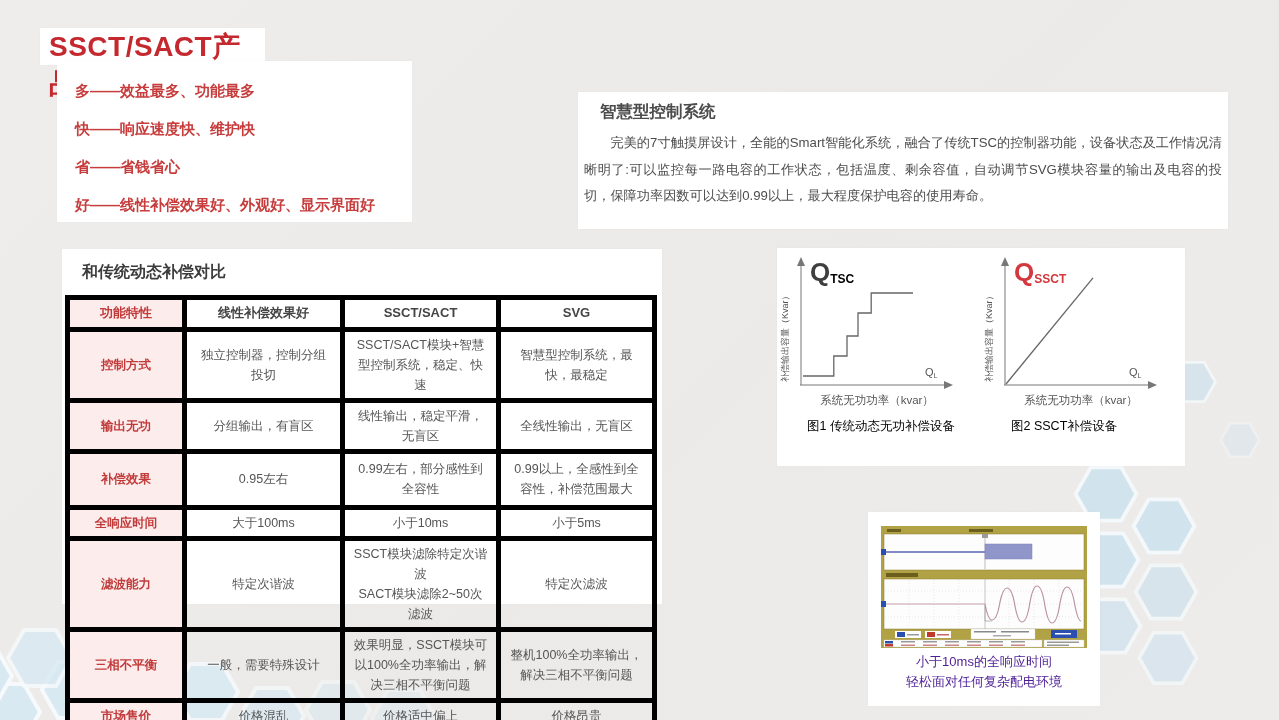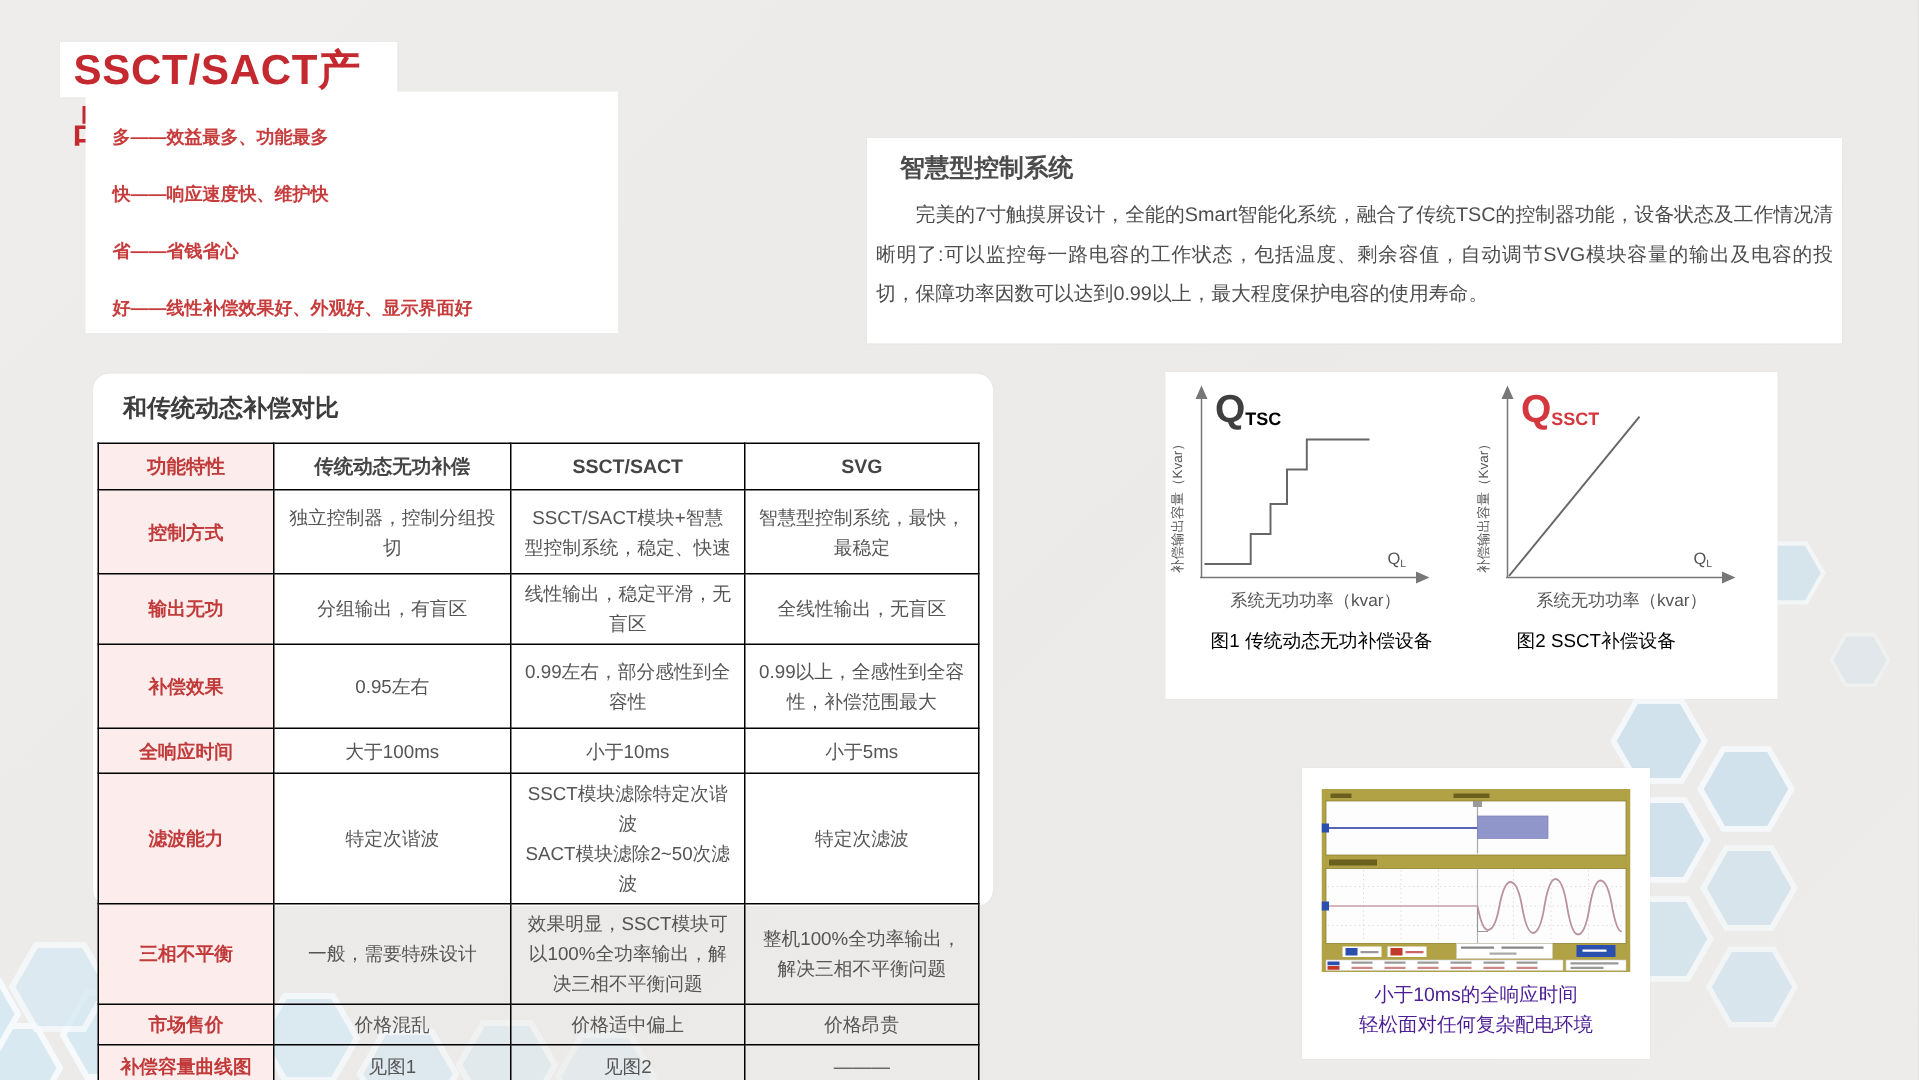--- a/index.html
+++ b/index.html
@@ -8,33 +8,33 @@
     background:linear-gradient(135deg,#eeedeb 0%,#ebeae8 55%,#edecea 100%);
     font-family:"Liberation Sans","DejaVu Sans",sans-serif;
   }
   .bg-hex{position:absolute;left:0;top:0;width:1279px;height:720px;z-index:0;pointer-events:none;}
   .panel{position:absolute;background:#ffffff;z-index:1;box-shadow:0 0 1px rgba(0,0,0,0.06);}
 
   
   .title-box{left:40px;top:28px;width:225px;height:37px;}
   .title-box .t{font-size:28px;font-weight:bold;color:#c4292f;line-height:37px;padding-left:9px;letter-spacing:0.5px;}
   .features-box{left:57px;top:61px;width:355px;height:161px;padding-top:11px;box-sizing:border-box;}
-  .feature-item{font-size:12px;font-weight:bold;color:#c73c3c;line-height:38px;padding-left:18px;white-space:nowrap;}
+  .feature-item{font-size:15px;font-weight:bold;color:#c73c3c;line-height:38px;padding-left:18px;white-space:nowrap;}
 
   
   .smart-box{left:578px;top:48px;width:650px;height:137px;box-sizing:border-box;margin-top:44px;}
   .smart-heading{margin:9px 0 0 22px;font-size:16.5px;font-weight:bold;color:#4c4c4c;}
   .smart-para{margin:7px 6px 0 6px;font-size:13.2px;color:#4d4d4d;line-height:26.5px;text-align:justify;text-indent:2em;}
 
   
-  .table-panel{left:62px;top:249px;width:600px;height:355px;border-radius:11px;}
+  .table-panel{left:62px;top:249px;width:600px;height:355px;}
   .table-title{padding:13px 0 0 20px;font-size:16px;font-weight:bold;color:#3d3d3d;}
   table.cmp{position:absolute;left:3px;top:46px;width:587px;border-collapse:collapse;table-layout:fixed;}
   .cmp col.c1{width:117px}.cmp col.c2{width:158px}.cmp col.c3{width:156px}.cmp col.c4{width:156px}
-  .cmp th,.cmp td{border:1px solid #000000;font-size:12.5px;color:#555;text-align:center;
+  .cmp th,.cmp td{border:5px solid #000000;font-size:12.5px;color:#555;text-align:center;
     padding:3px 8px;white-space:pre-line;line-height:1.6;}
   .cmp th{color:#454545;font-weight:bold;font-size:13px;background:#fff;}
   .cmp th.feat,.cmp td.feat{background:#fdecec;color:#c23b3b;font-weight:bold;}
   .cmp thead tr{height:31px;}
   .cmp tbody tr:nth-child(1){height:56px;}
   .cmp tbody tr:nth-child(2){height:31px;}
   .cmp tbody tr:nth-child(3){height:56px;}
   .cmp tbody tr:nth-child(4){height:30px;}
   .cmp tbody tr:nth-child(5){height:57px;}
   .cmp tbody tr:nth-child(6){height:58px;}
@@ -114,21 +114,21 @@
     <table class="cmp">
       <colgroup>
           <col class="c1">
           <col class="c2">
           <col class="c3">
           <col class="c4">
         </colgroup>
       <thead>
         <tr>
           <th class="feat">功能特性</th>
-          <th>传统动态无功补偿</th>
+          <th>线性补偿效果好</th>
           <th>SSCT/SACT</th>
           <th>SVG</th>
         </tr>
       </thead>
       <tbody>
         <tr>
           <td class="feat">控制方式</td>
           <td>独立控制器，控制分组投切</td>
           <td>SSCT/SACT模块+智慧型控制系统，稳定、快速</td>
           <td>智慧型控制系统，最快，最稳定</td>

